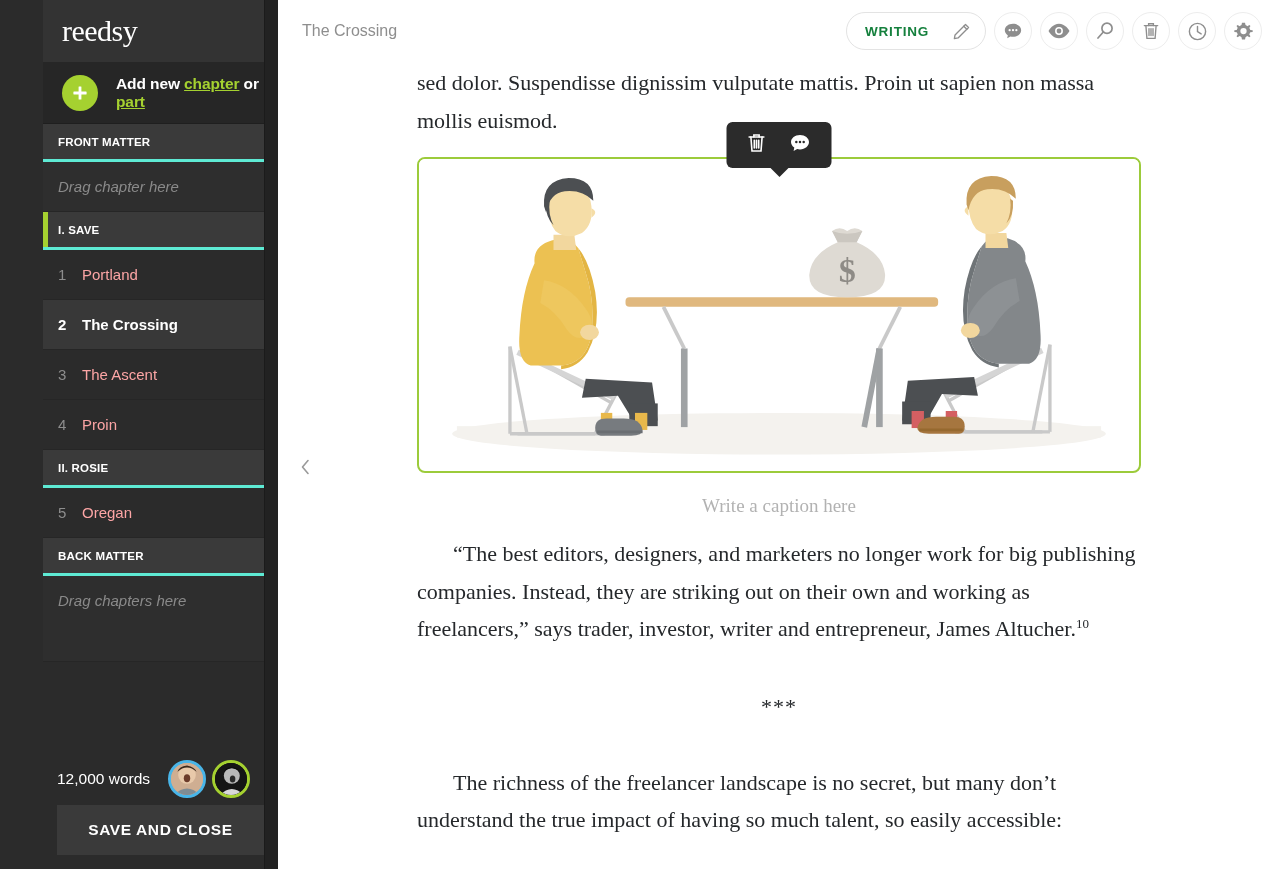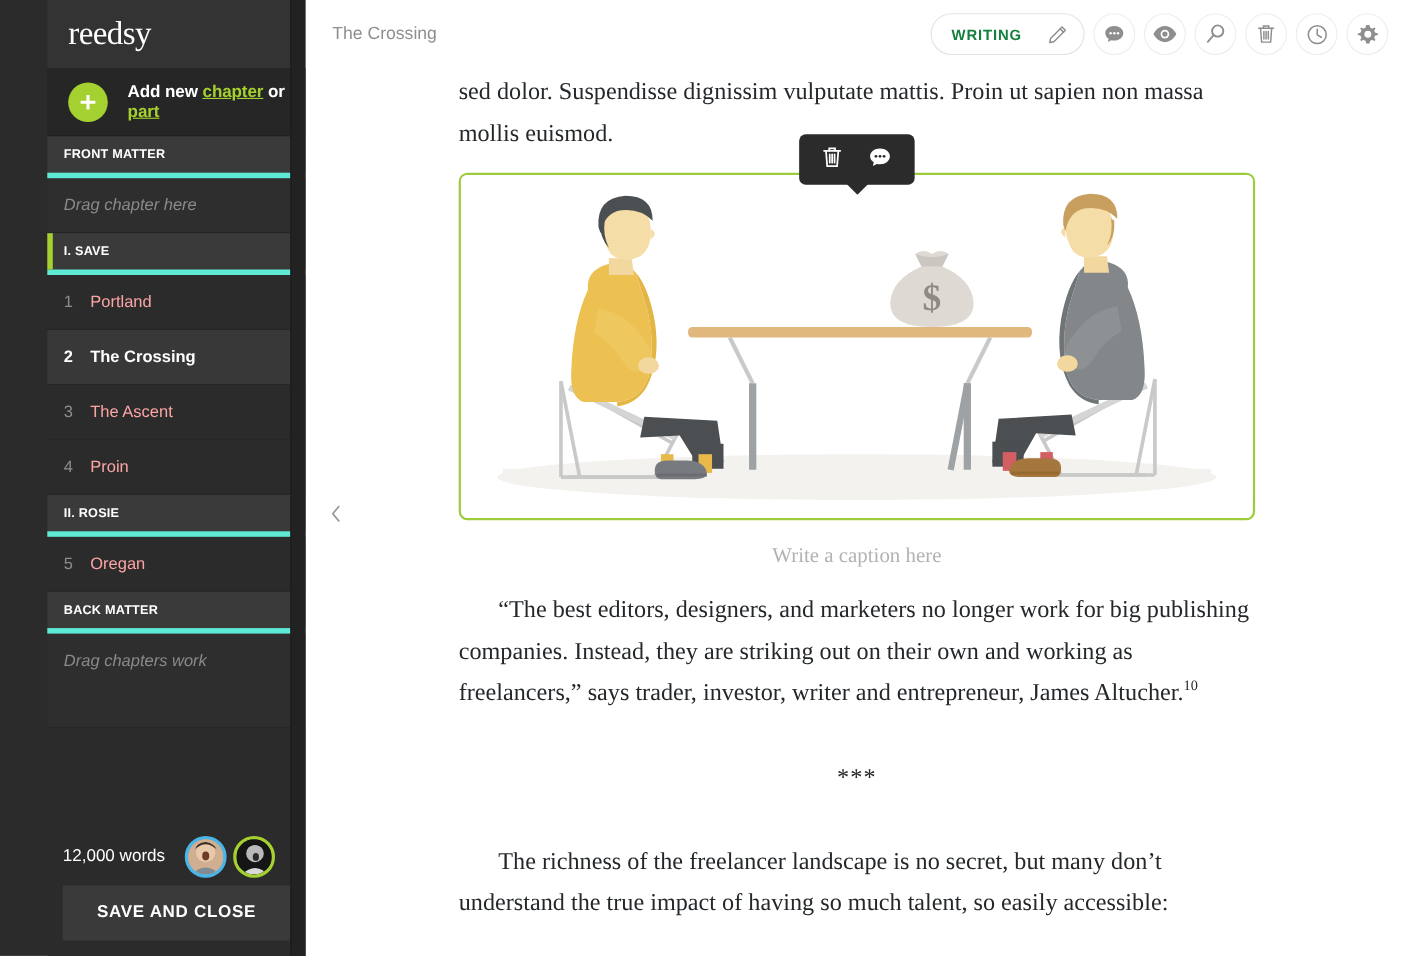--- a/index.html
+++ b/index.html
@@ -43,21 +43,21 @@
   .plus-circle svg { display: block; }
   .add-new-label {
     color: #ffffff; font-size: 15.5px; font-weight: bold;
     letter-spacing: -0.1px;
   }
   .add-new-label a { color: #a5d130; text-decoration: underline; }
   .sec-header {
     height: 38px; background: #3a3a3a;
     display: flex; align-items: center; padding-left: 15px;
     color: #ffffff; font-size: 11.5px; font-weight: bold; letter-spacing: 0.2px;
-    border-bottom: 5px solid #5eead4;
+    border-bottom: 3px solid #5eead4;
     position: relative;
   }
   .sec-header.accent::before {
     content: ""; position: absolute; left: 0; top: 0; bottom: 0;
     width: 5px; background: #a5d130;
   }
   .drop-zone {
     height: 50px; background: #2e2e2e;
     display: flex; align-items: center; padding-left: 15px;
     color: #8a8a8a; font-size: 15px; font-style: italic;
@@ -237,21 +237,21 @@
     </div>
     <div class="chapter-row">
       <span class="chapter-num">5</span>
       <span class="chapter-title">Oregan</span>
     </div>
 
     <div class="sec-header">
       <span>BACK MATTER</span>
     </div>
     <div class="drop-zone tall">
-      <span>Drag chapters work</span>
+      <span>Drag chapters here</span>
     </div>
 
     <div class="sb-filler"></div>
 
     <div class="sb-footer">
       <div class="footer-row">
         <span class="word-count">12,000 words</span>
         <span class="avatars">
           <span class="avatar">
             <svg class="av-face" viewBox="0 0 40 40">

